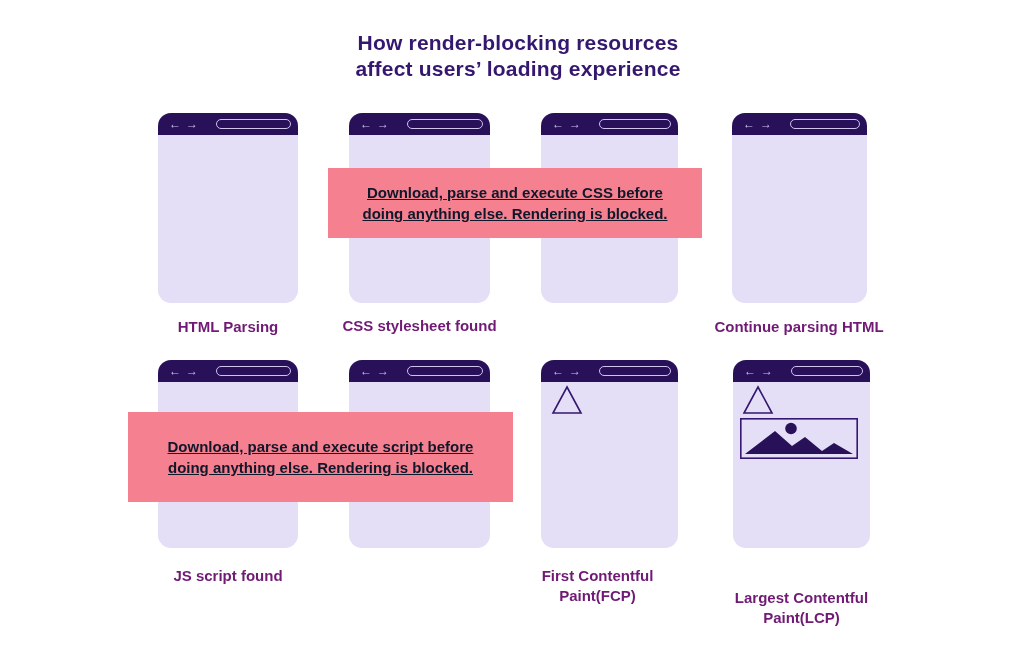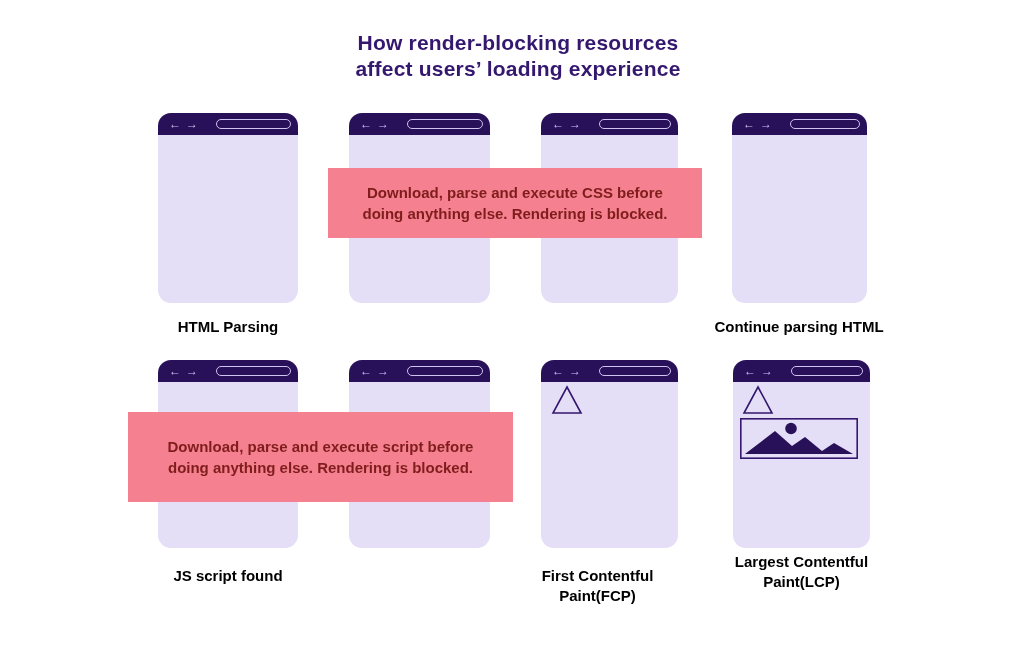--- a/index.html
+++ b/index.html
@@ -11,25 +11,25 @@
            font-size:21px; font-weight:bold; color:#34176e; line-height:26px; letter-spacing:.2px; }
 
   .bwin { position:absolute; border-radius:13px; overflow:hidden; background:#e4def6; z-index:1; }
   .bwin-header { height:22px; background:#29115a; display:flex; align-items:center; padding:0 7px 0 11px; }
   .arr { color:#cfc3ef; font-size:12px; line-height:1; margin-right:5px; font-weight:bold; }
   .pill { flex:1; height:10px; border:1.5px solid #cfc3ef; border-radius:6px; margin-left:13px; }
   .bwin-body { position:relative; height:calc(100% - 22px); }
   .icon-abs { position:absolute; }
 
   .wlabel { position:absolute; text-align:center; font-size:15px; font-weight:bold;
-            color:#000000; line-height:20px; white-space:pre-line; z-index:2; }
+            color:#701a75; line-height:20px; white-space:pre-line; z-index:2; }
 
   .callout { position:absolute; background:#f5808f; display:flex; flex-direction:column;
              justify-content:center; text-align:center; font-size:15px; font-weight:bold;
-             color:#7f1d1d; line-height:21px; z-index:5; }
+             color:#0f172a; line-height:21px; z-index:5;text-decoration:underline; }
 </style>
 </head>
 <body>
 
 <div class="canvas">
 
   <div class="title">
     <div>How render-blocking resources</div>
     <div>affect users’ loading experience</div>
   </div>
@@ -113,25 +113,26 @@
       </svg>
       <svg class="icon-abs" style="left:7px;top:36px" width="118" height="41" viewBox="0 0 118 41">
         <rect x="0.8" y="0.8" width="116.4" height="39.4" fill="none" stroke="#34176e" stroke-width="1.6"></rect>
         <polygon points="5,36 35,13 52,28 65,19 82,33 94,25 113,36" fill="#29115a"></polygon>
         <circle cx="51" cy="10.5" r="5.8" fill="#29115a"></circle>
       </svg>
     </div>
   </div>
 
   <div class="wlabel" style="left:113px;top:317px;width:230px">HTML Parsing</div>
+  <div class="wlabel" style="left:304px;top:316px;width:231px">CSS stylesheet found</div>
   <div class="wlabel" style="left:113px;top:566px;width:230px">JS script found</div>
   <div class="wlabel" style="left:687px;top:317px;width:224px">Continue parsing HTML</div>
   <div class="wlabel" style="left:484px;top:566px;width:227px">First Contentful
 Paint(FCP)</div>
-  <div class="wlabel" style="left:688px;top:552px;width:227px">Largest Contentful
+  <div class="wlabel" style="left:688px;top:588px;width:227px">Largest Contentful
 Paint(LCP)</div>
 
   <div class="callout" style="left:328px;top:168px;width:374px;height:70px">
     <div>Download, parse and execute CSS before</div>
     <div>doing anything else. Rendering is blocked.</div>
   </div>
 
   <div class="callout" style="left:128px;top:412px;width:385px;height:90px">
     <div>Download, parse and execute script before</div>
     <div>doing anything else. Rendering is blocked.</div>

